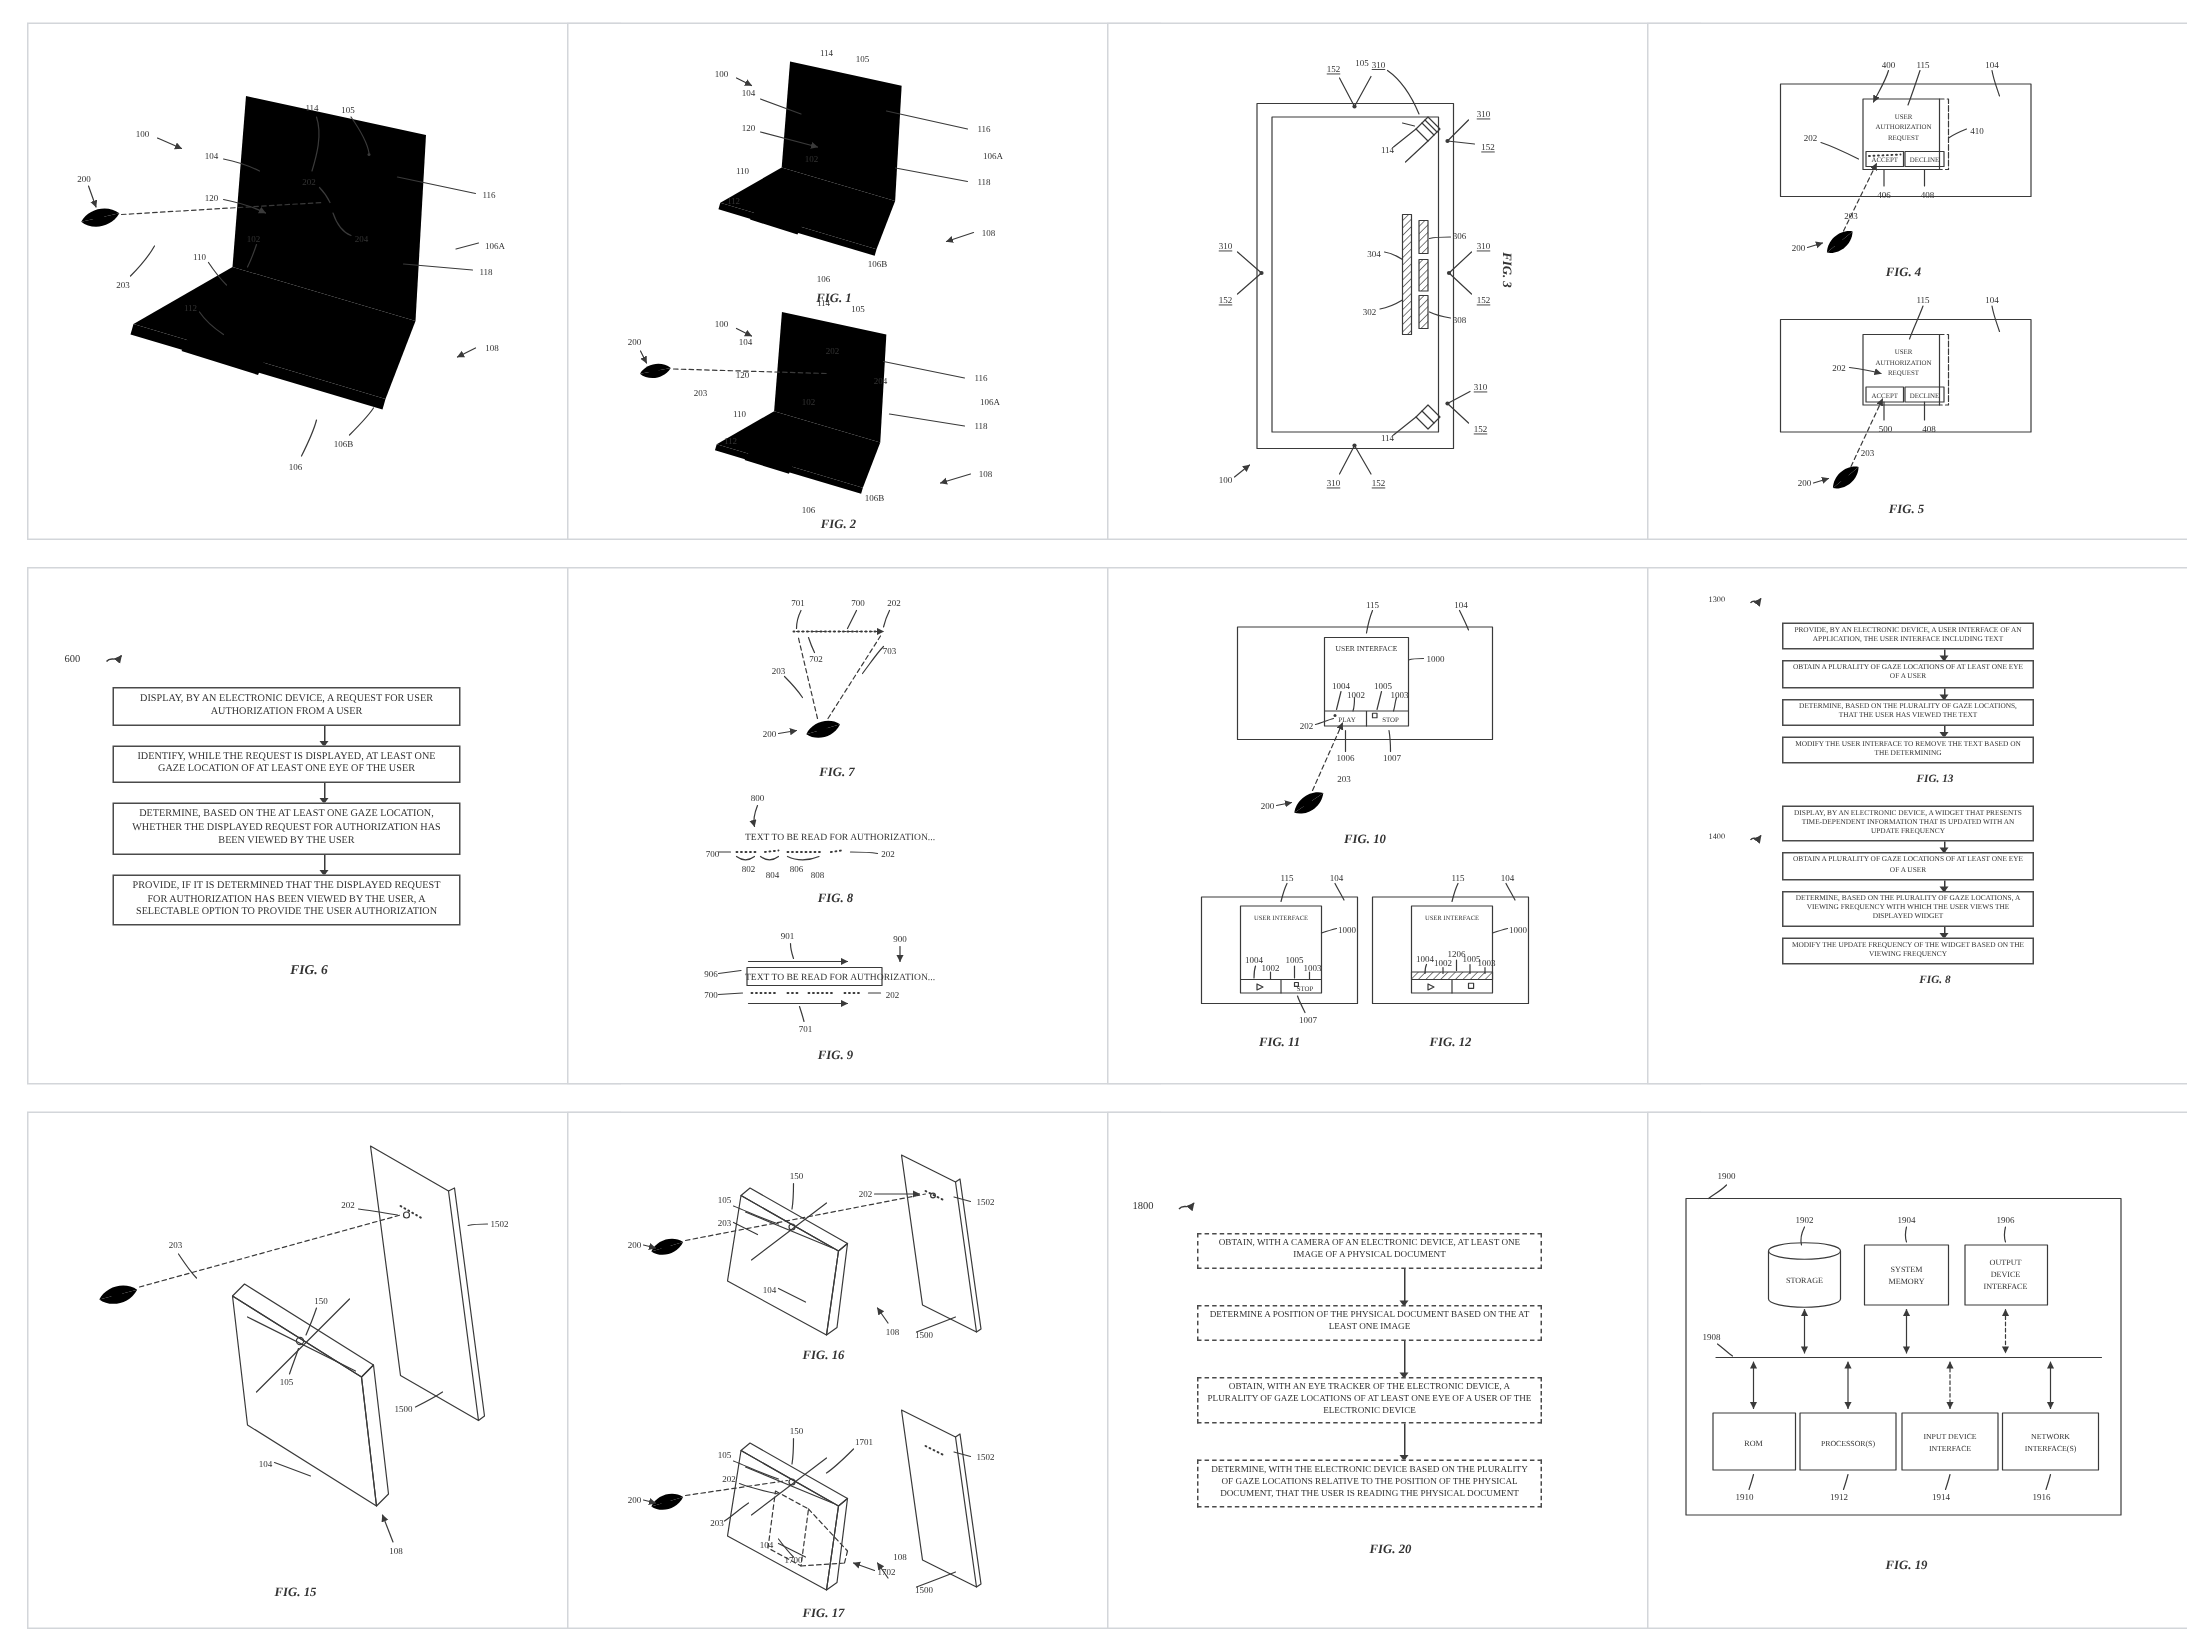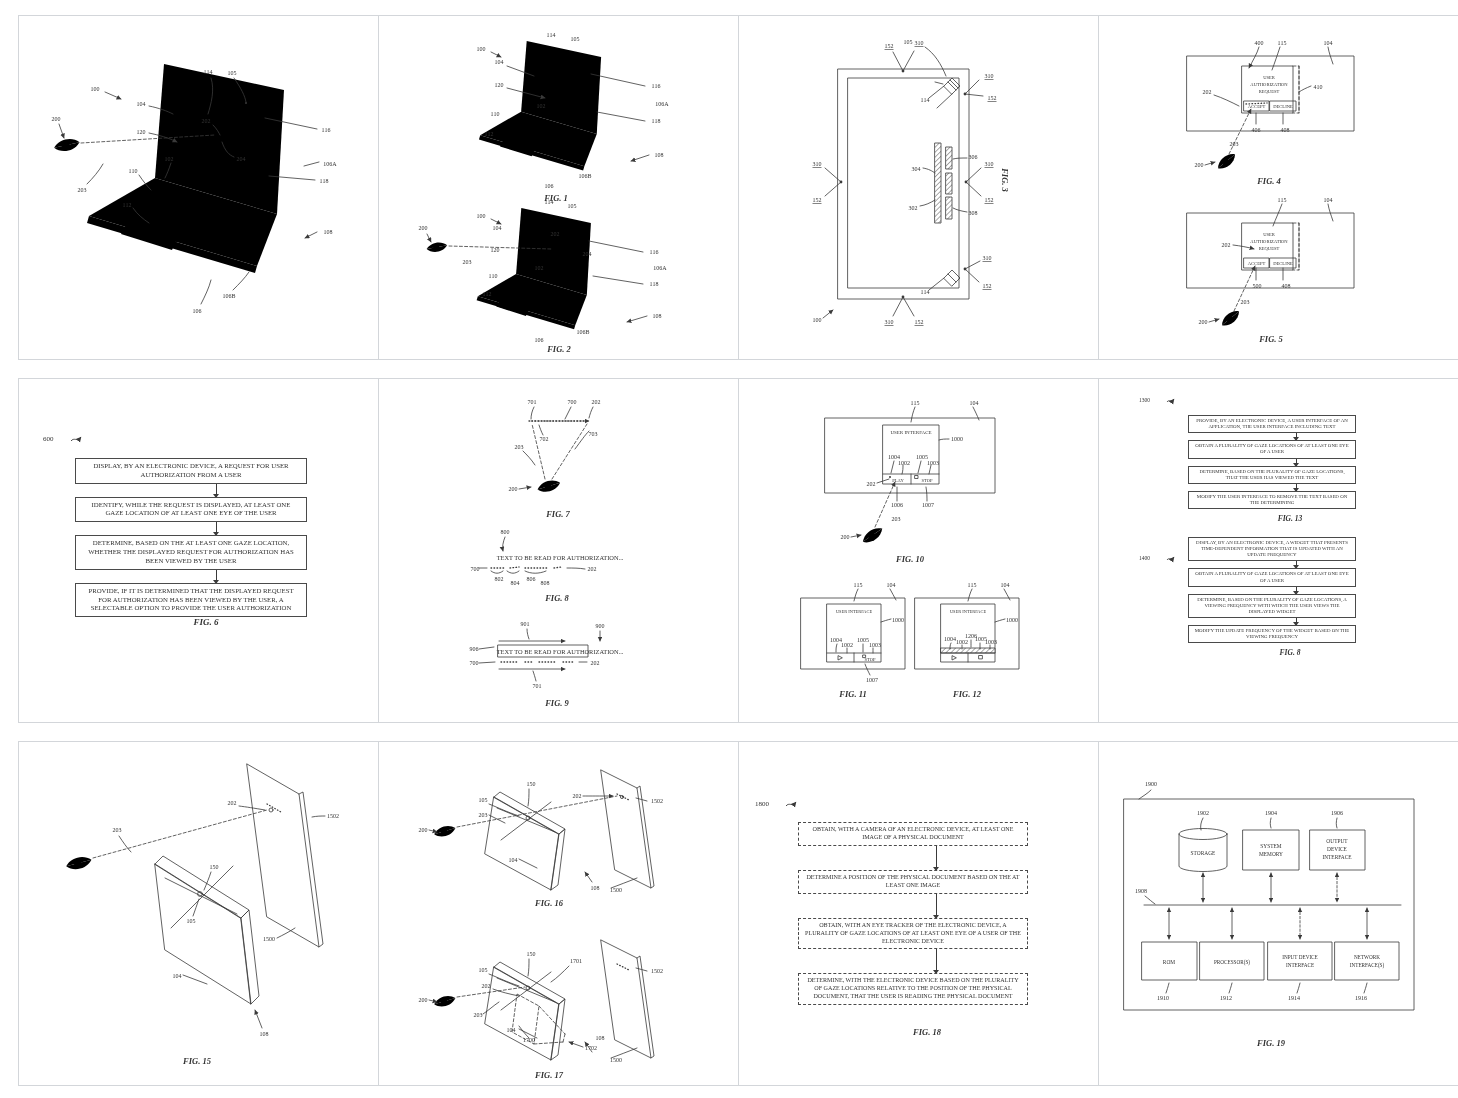--- a/index.html
+++ b/index.html
@@ -25,21 +25,21 @@
   .fc-row{position:relative;}
   .fc-box{border:1.1px solid #4a4a4a;text-align:center;background:#fff;box-sizing:border-box;
           display:flex;align-items:center;justify-content:center;}
   .fc-arrow{width:0;border-left:1.1px solid #3a3a3a;margin:0 auto;position:relative;}
   .fc-arrow::after{content:"";position:absolute;left:-3.4px;bottom:-1px;
           border:3px solid transparent;border-top:4.6px solid #3a3a3a;border-bottom:none;}
   .fc-caption{text-align:center;font-style:italic;font-weight:bold;}
   
   .fc6 .fc-box{width:232px;margin-left:56px;font-size:6.8px;line-height:1.3;padding:3px 6px;min-height:22px;}
   .fc6 .fc-arrow{height:13px;}
-  .fc6 .fc-caption{font-size:9px;margin-left:-20px;}
+  .fc6 .fc-caption{font-size:9px;margin-top:24px;margin-left:-20px;}
   
   .fcsm .fc-box{width:168px;margin-left:89px;font-size:4.9px;line-height:1.25;padding:2px 4px;min-height:14px;}
   .fcsm .fc-arrow{height:7px;}
   .fcsm .fc-caption{font-size:7.5px;margin-top:5px;margin-left:-12px;text-align:center;}
   
   .fc18 .fc-box{width:230px;margin-left:59px;font-size:6.1px;line-height:1.3;padding:3px 6px;min-height:20px;border-style:dashed;border-width:1px;}
   .fc18 .fc-arrow{height:24px;}
   .fc18 .fc-caption{font-size:8.5px;margin-top:22px;margin-left:-18px;}
   .squig{width:13px;height:8px;overflow:visible;}
   .squig path{fill:none;stroke:#3a3a3a;stroke-width:.9;}
@@ -700,21 +700,21 @@
           <div class="fc-box">DETERMINE A POSITION OF THE PHYSICAL DOCUMENT BASED ON THE AT LEAST ONE IMAGE</div>
         </div>
       <div class="fc-arrow"></div>
       <div class="fc-row">
           <div class="fc-box">OBTAIN, WITH AN EYE TRACKER OF THE ELECTRONIC DEVICE, A PLURALITY OF GAZE LOCATIONS OF AT LEAST ONE EYE OF A USER OF THE ELECTRONIC DEVICE</div>
         </div>
       <div class="fc-arrow"></div>
       <div class="fc-row">
           <div class="fc-box">DETERMINE, WITH THE ELECTRONIC DEVICE BASED ON THE PLURALITY OF GAZE LOCATIONS RELATIVE TO THE POSITION OF THE PHYSICAL DOCUMENT, THAT THE USER IS READING THE PHYSICAL DOCUMENT</div>
         </div>
-      <div class="fc-caption">FIG. 18</div>
+      <div class="fc-caption">FIG. 20</div>
     </div>
   </div>
 
   <div class="panel">
     <svg class="art" width="338" height="343" viewBox="0 0 338 343">
       <text class="lb" x="52" y="44">1900</text>
       <path d="M52,48 C48,52 44,54 40,57"></path>
       <rect x="25" y="57" width="290" height="211"></rect>
       <g>
         <path d="M80,92 L80,124 A24,5.5 0 0 0 128,124 L128,92"></path>

